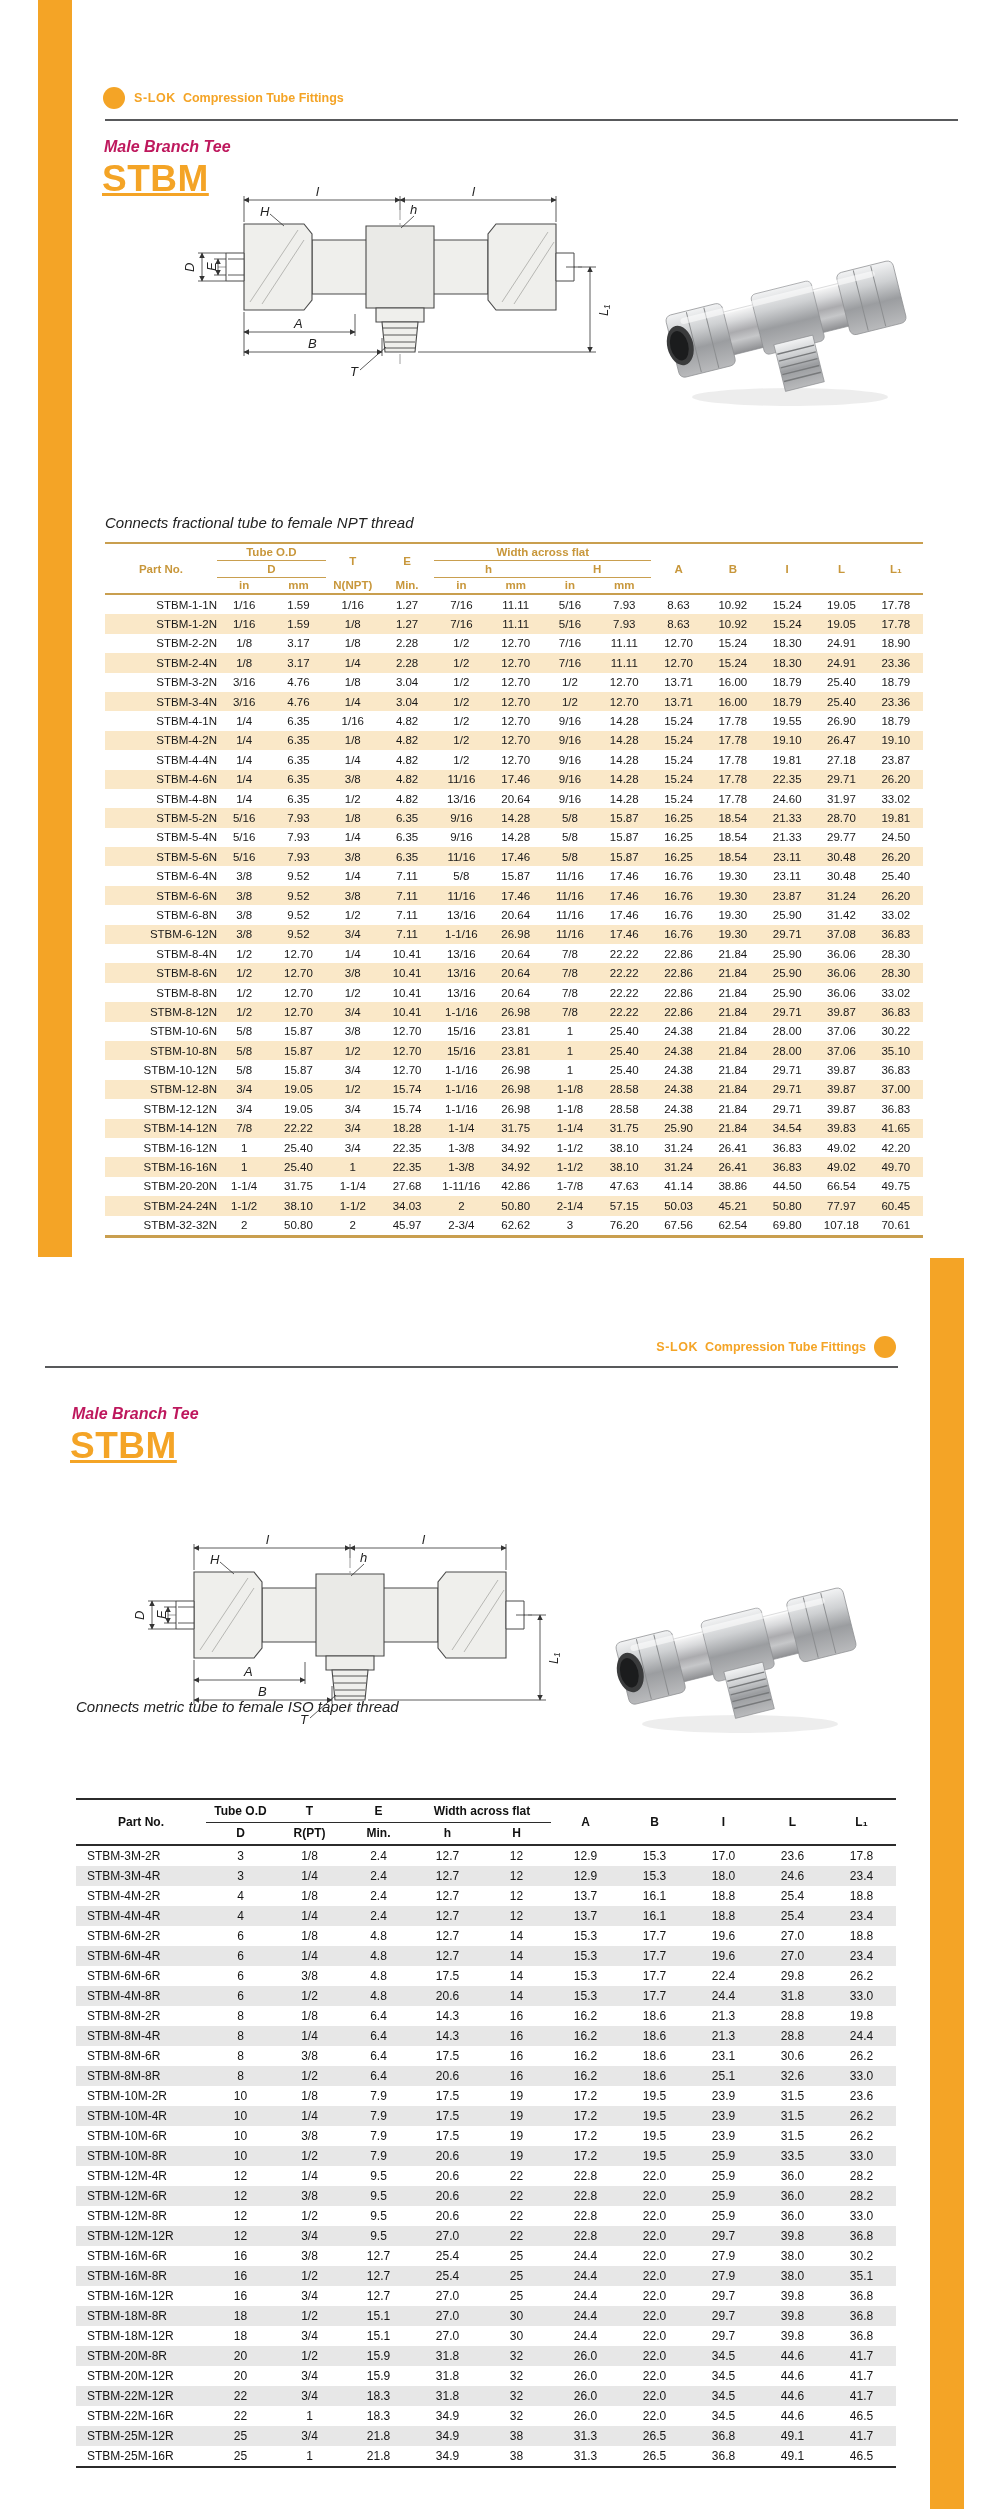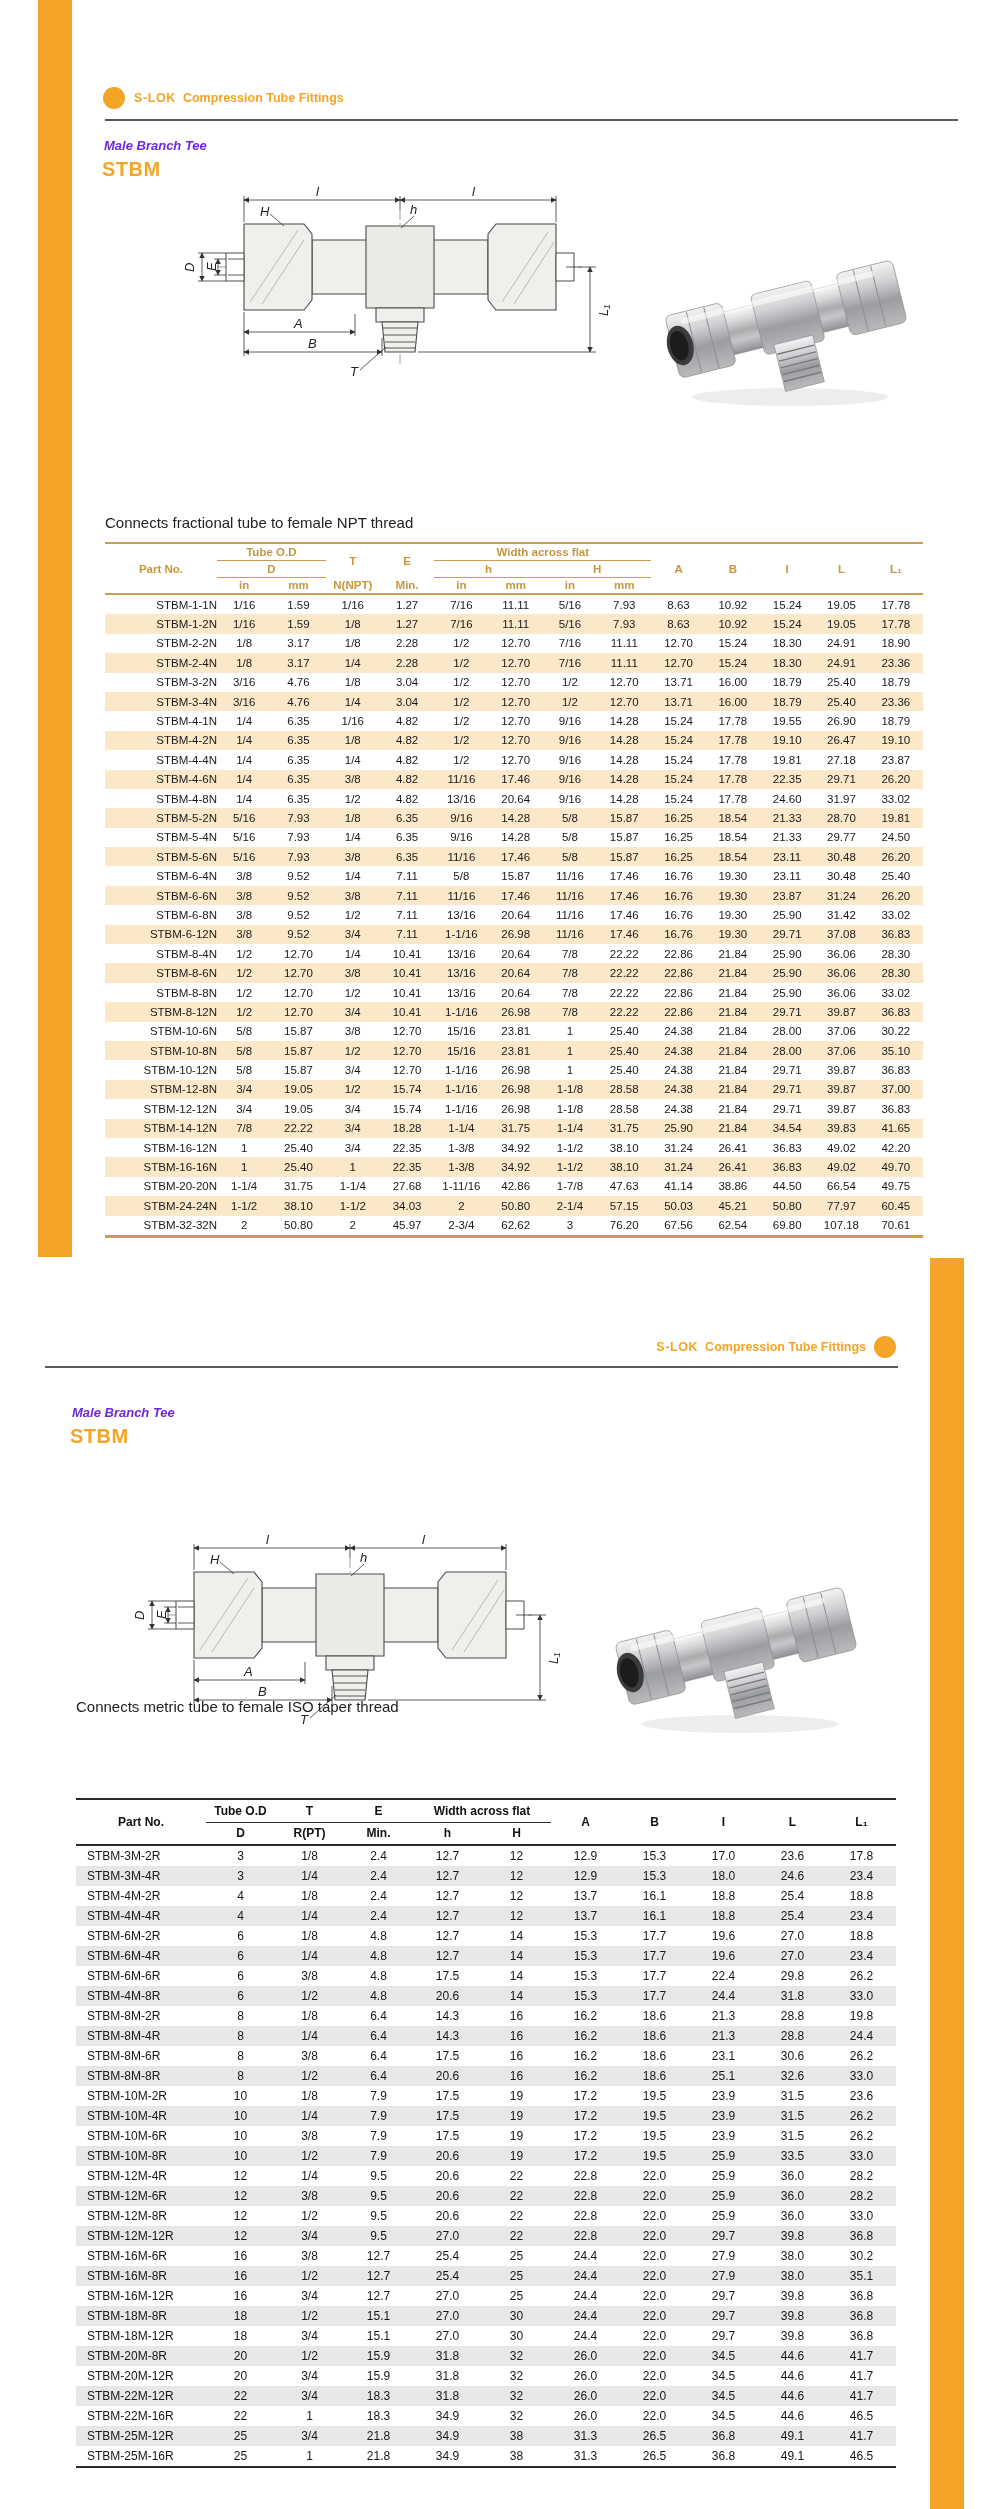--- a/index.html
+++ b/index.html
@@ -13,24 +13,24 @@
   #bar-right{left:930px;top:1258px;height:1251px;}
 
   
   .brand-dot{position:absolute;width:22px;height:22px;border-radius:50%;
              background:var(--c-accent,#F4A426);}
   .brand-line{position:absolute;font-size:12.5px;font-weight:700;
               color:var(--c-accent,#F4A426);white-space:nowrap;}
   .brand-line .logo{font-weight:800;letter-spacing:.6px;margin-right:7px;}
   .page-rule{position:absolute;height:2px;background:var(--c-rule,#58595B);}
 
-  .subtitle{position:absolute;font-size:13px;font-weight:700;font-style:italic;color:#6d28d9;}
-  .title{position:absolute;font-size:20px;font-weight:800;letter-spacing:.5px;
-         color:var(--c-accent,#F4A426);}
-  .caption{position:absolute;font-size:15px;color:#222;text-align:center;}
+  .subtitle{position:absolute;font-size:16px;font-weight:700;font-style:italic;color:#be185d;}
+  .title{position:absolute;font-size:37px;font-weight:800;letter-spacing:.5px;
+         color:var(--c-accent,#F4A426);text-decoration:underline;}
+  .caption{position:absolute;font-size:15px;font-style:italic;color:#222;text-align:center;}
 
   
   table{border-collapse:collapse;table-layout:fixed;}
   th,td{margin:0;}
   #t1{position:absolute;left:105px;top:542px;width:818px;
       border-top:2px solid var(--c-t1_line,#C99F4F);
       border-bottom:3px solid var(--c-t1_line,#C99F4F);}
   #t1 thead{border-bottom:2px solid var(--c-t1_line,#C99F4F);}
   #t1 thead tr{height:17px;}
   #t1 thead th{color:var(--c-t1_text,#C8973B);font-size:11.5px;font-weight:700;padding:1px 0;}

